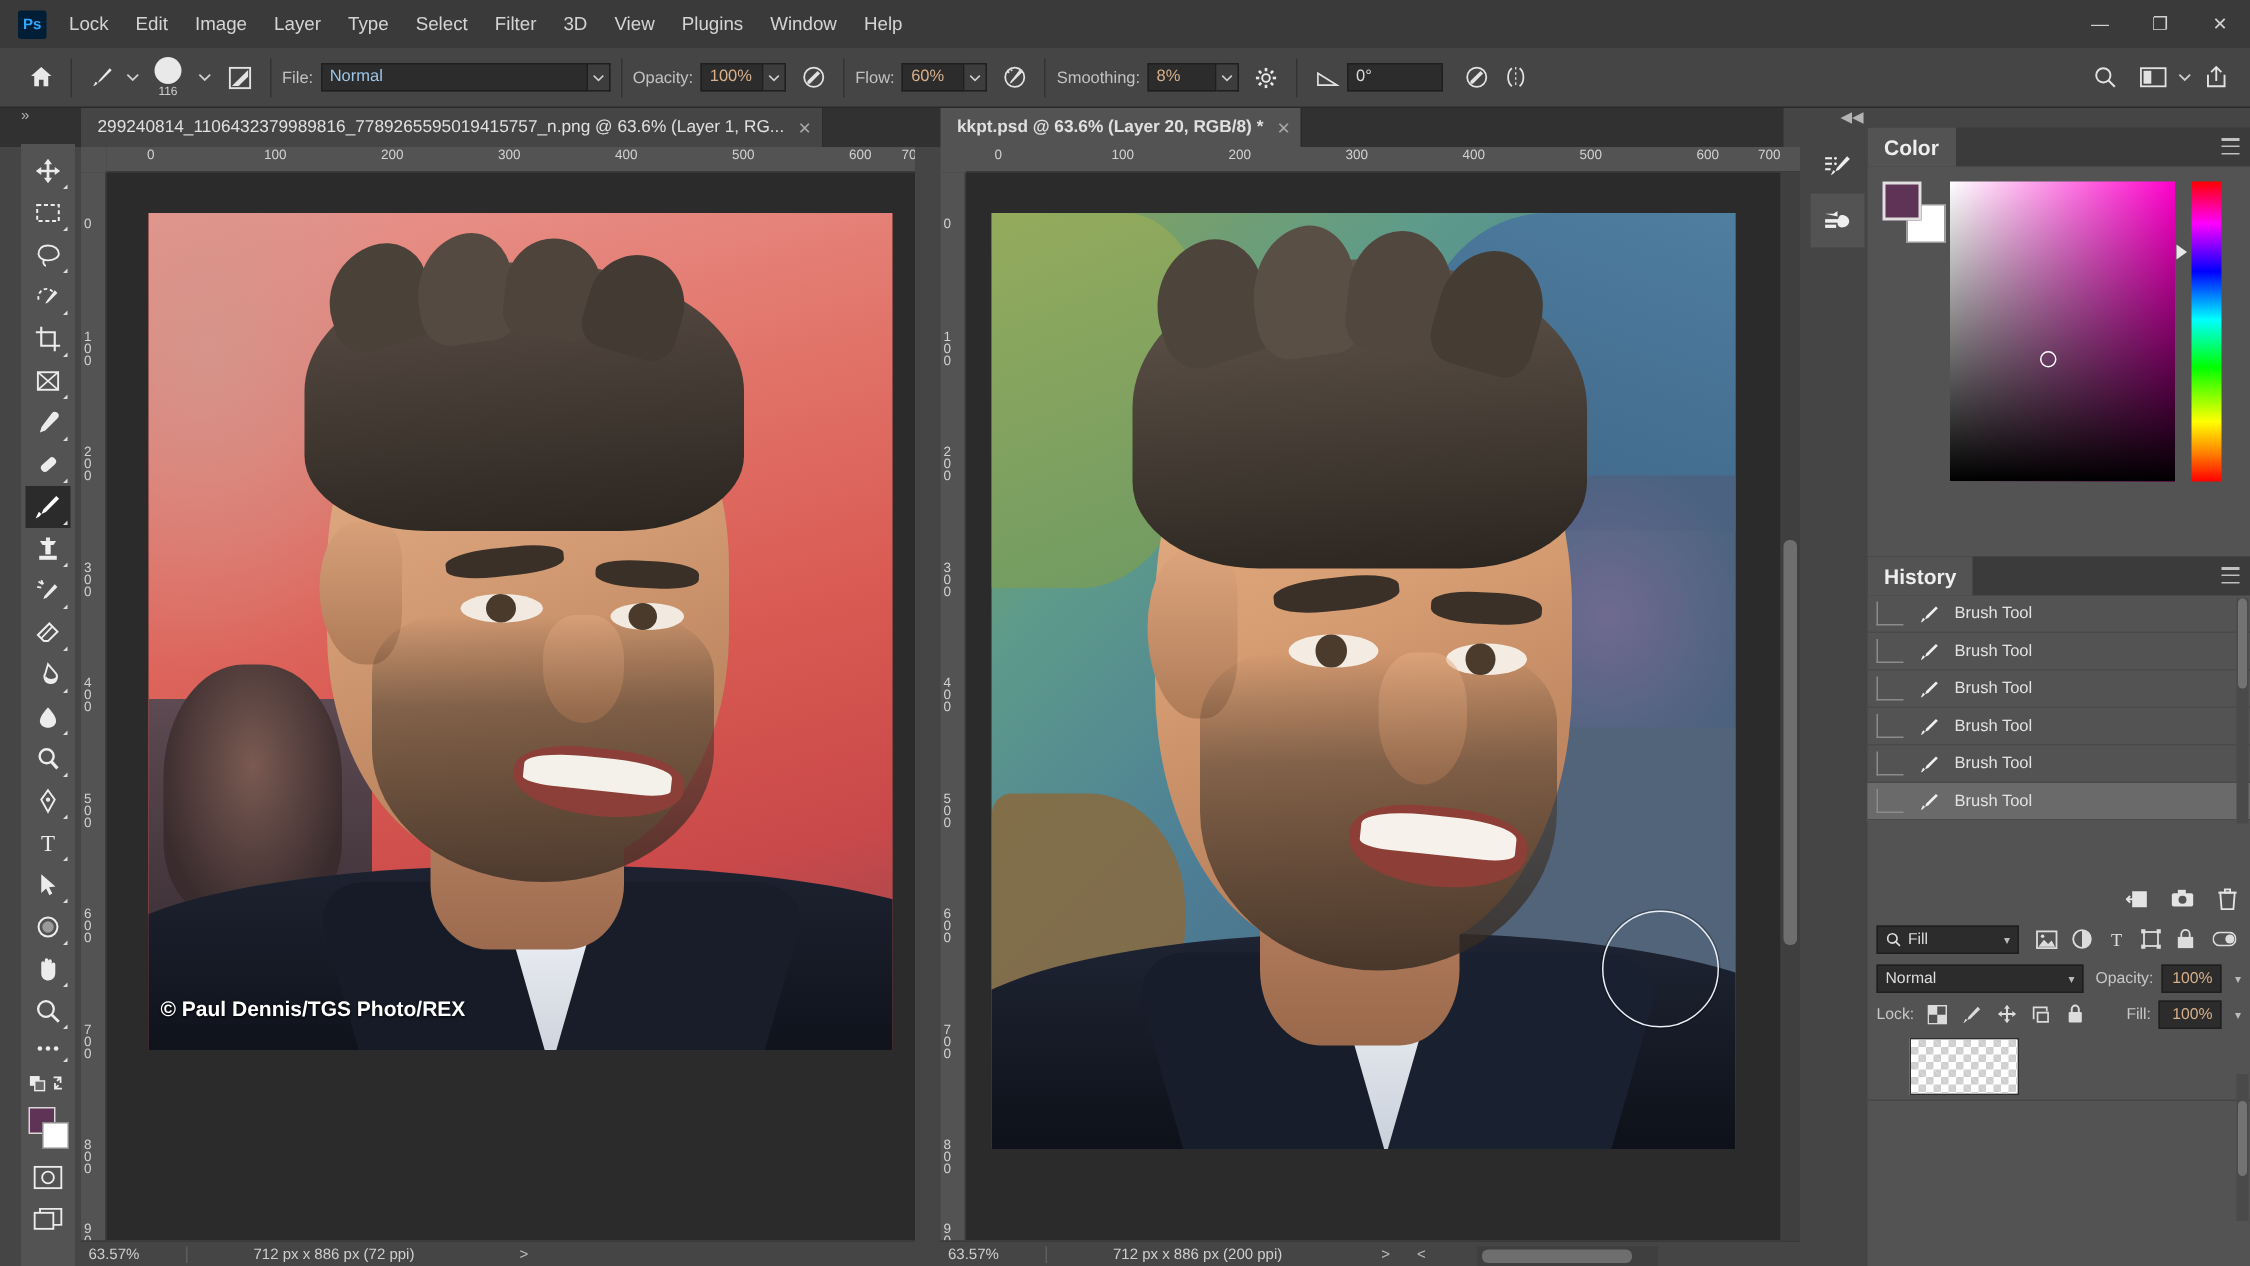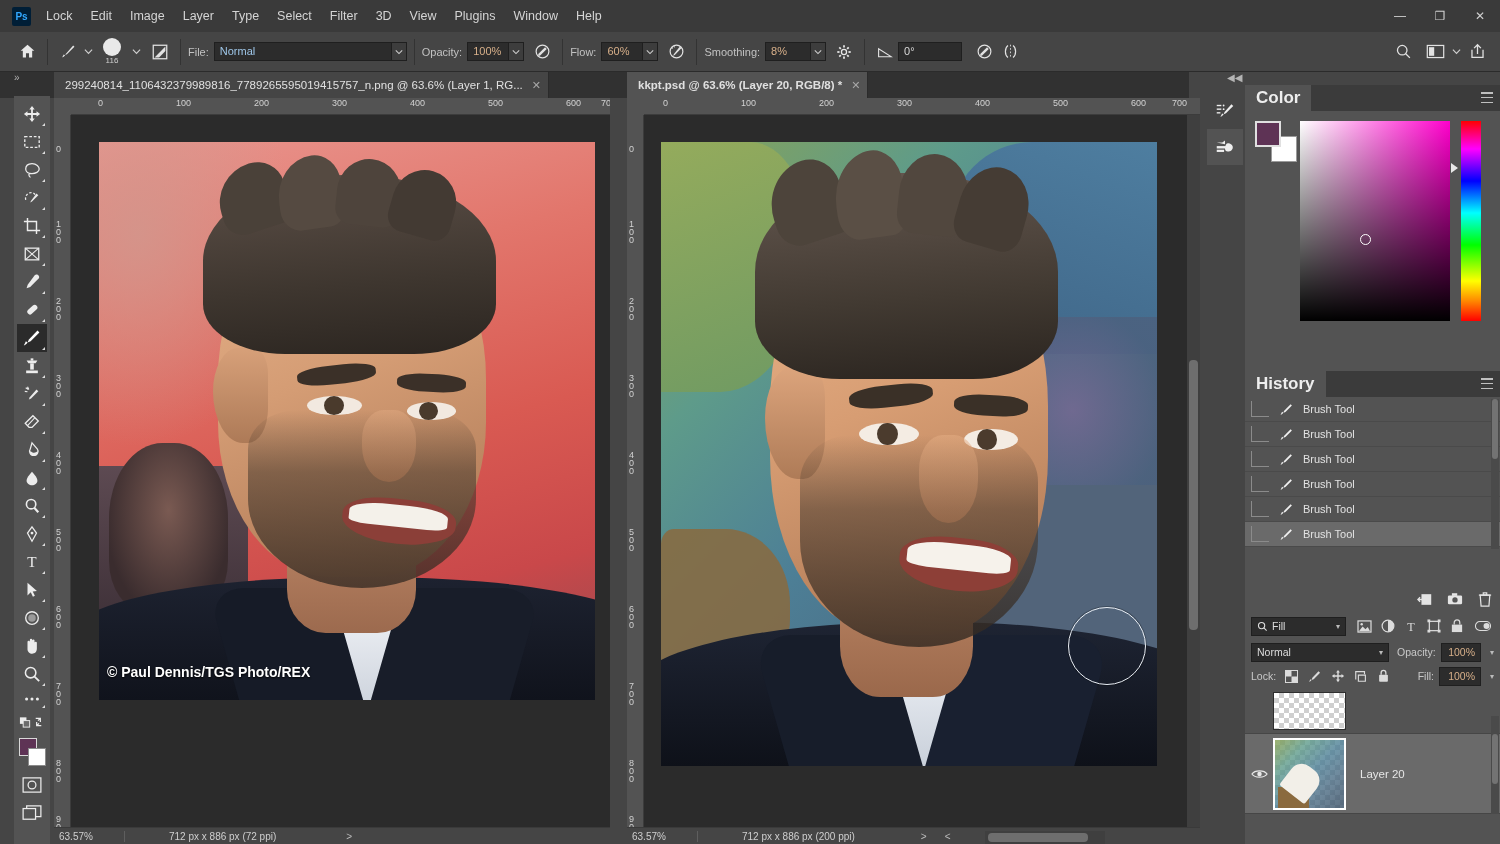--- a/index.html
+++ b/index.html
@@ -58,21 +58,21 @@
   .portrait { position:absolute; overflow:hidden; }
   .pl { position:absolute; }
   #icondock { position:absolute; left:1207px; top:85px; width:36px; height:759px; background:#454545; }
   .dockbtn { width:36px; height:36px; display:flex; align-items:center; justify-content:center; color:#e4e4e4; }
   .dockbtn.sel { background:#535353; }
   #dock-collapse { position:absolute; left:1227px; top:72px; font-size:10px; color:#b4b4b4; }
 
   #rightpanels { position:absolute; left:1245px; top:85px; width:255px; height:759px; background:#454545; }
 
   .panel-tabs { display:flex; height:26px; background:#3b3b3b; align-items:stretch; position:relative; }
-  .ptab { padding:0 11px; display:flex; align-items:center; font-size:17px; color:#a6a6a6; }
+  .ptab { padding:0 11px; display:flex; align-items:center; font-size:14px; color:#a6a6a6; }
   .ptab.active { background:#535353; color:#eeeeee; font-weight:bold; }
   .pmenu { position:absolute; right:7px; top:7px; width:12px; height:11px; display:flex; flex-direction:column; justify-content:space-between; }
   .pmenu i { display:block; height:1.5px; background:#c0c0c0; }
 
   
   #colorpanel { position:relative; height:260px; background:#535353; }
   #color-fgbg { position:absolute; left:10px; top:10px; width:42px; height:40px; }
   #cp-fg { position:absolute; left:0; top:0; width:26px; height:26px; background:#5e3355; border:2px solid #e0e0e0; }
   #cp-bg { position:absolute; left:16px; top:15px; width:26px; height:26px; background:#ffffff; border:1px solid #9a9a9a; }
   #colorfield { position:absolute; left:55px; top:10px; width:150px; height:200px;
@@ -883,33 +883,18 @@
       <span class="lcaret" style="margin-left:3px;">▾</span>
     </div>
 
     <div class="layer-item" style="height:46px; align-items:flex-start; padding-top:4px;">
       <div class="eye" style="height:40px;"></div>
       <div class="lthumb" style="width:73px; height:38px;">
         <div class="checker"></div>
       </div>
       <div class="lname"></div>
     </div>
-    <div class="layer-item sel" style="height:80px;">
-      <div class="eye">
-        <svg width="17" height="12" viewBox="0 0 18 12">
-            <path d="M1 6 C4 1.5 14 1.5 17 6 C14 10.5 4 10.5 1 6 Z" fill="none" stroke="#e8e8e8" stroke-width="1.3"></path>
-            <circle cx="9" cy="6" r="2.4" fill="#e8e8e8"></circle>
-          </svg>
-      </div>
-      <div class="lthumb" style="width:73px; height:72px; border:2px solid #ffffff; position:relative;">
-        <div class="checker"></div>
-        <div style="position:absolute; inset:0; background:linear-gradient(135deg,rgba(138,163,86,.85) 0%,rgba(94,155,138,.8) 25%,rgba(77,127,150,.8) 50%,rgba(75,108,132,.8) 72%,rgba(65,86,107,.85) 100%);"></div>
-        <div style="position:absolute; left:4%; bottom:0; width:46%; height:30%; background:#8a6a3e;"></div>
-        <div style="position:absolute; left:16%; top:38%; width:46%; height:48%; background:#f2efe8; transform:rotate(38deg); border-radius:40% 40% 8% 8%;"></div>
-      </div>
-      <div class="lname">Layer 20</div>
-    </div>
     <div class="small-scroll" style="top:104px; height:98px;">
       <div class="t" style="top:18px; height:50px;"></div>
     </div>
 
   </div>
 </div>
 
 </body></html>

